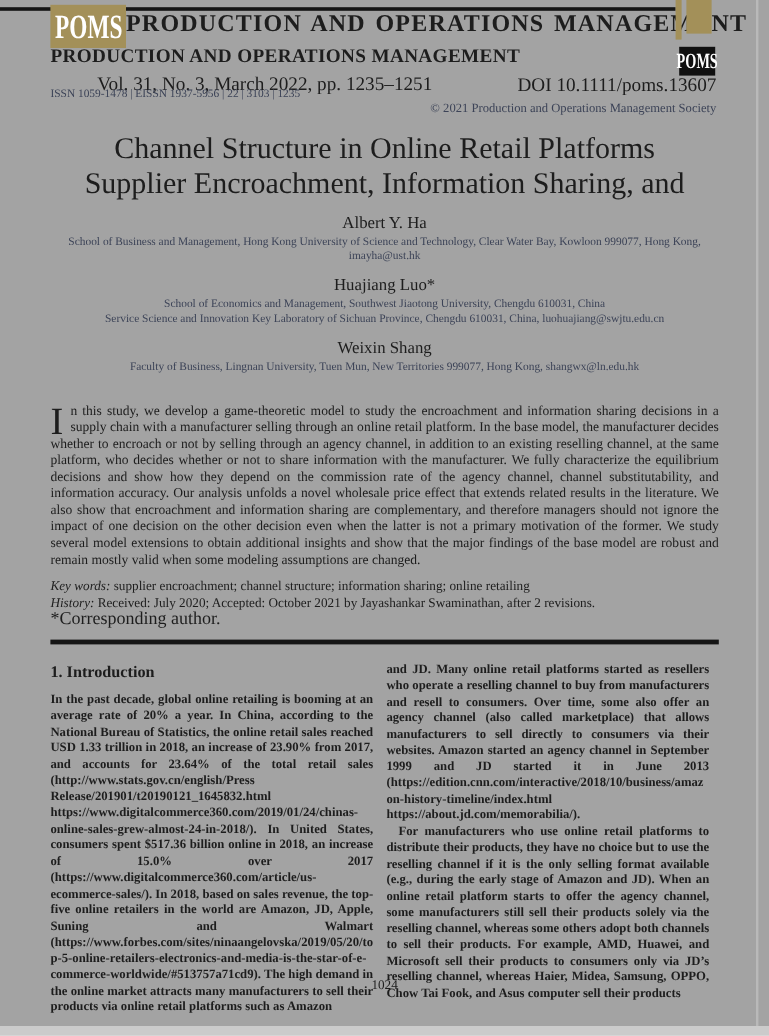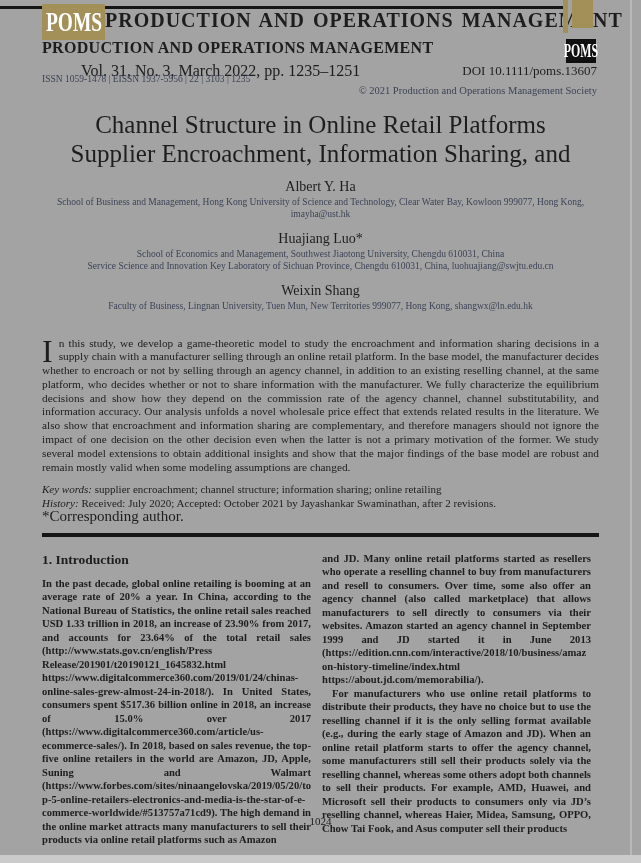--- a/index.html
+++ b/index.html
@@ -41,21 +41,21 @@
     font-weight:bold;font-size:16px;letter-spacing:0.3px;white-space:nowrap;
   }
   .logo-black{
     position:absolute;left:566px;top:39px;width:30px;height:24px;
     background:#101010;color:#fff;
     display:flex;align-items:center;justify-content:center;
   }
   .logo-black span{font-weight:bold;font-size:18px;transform:scale(0.66,1.0);}
   .vol-line{position:absolute;left:42px;top:62px;font-size:16px;color:var(--ink);white-space:nowrap;margin-left:39px;}
   .issn-line{position:absolute;left:42px;top:74px;font-size:9.5px;color:var(--muted);white-space:nowrap;}
-  .doi-line{position:absolute;left:300px;top:63px;width:297px;text-align:right;font-size:13px;color:var(--ink);}
+  .doi-line{position:absolute;left:300px;top:63px;width:297px;text-align:right;font-size:16px;color:var(--ink);}
   .copyright-line{position:absolute;left:260px;top:85px;width:337px;text-align:right;font-size:10.5px;color:var(--muted);}
 
   
   .content{position:absolute;left:42px;top:110px;width:557px;}
   .title{font-size:25px;line-height:29px;text-align:center;font-weight:normal;margin:0;}
   .authors{margin-top:11px;}
   .author{text-align:center;}
   .author + .author{margin-top:11px;}
   .author-name{font-size:14px;margin-bottom:2px;}
   .affil{font-size:9.5px;line-height:11.5px;color:var(--muted);}

